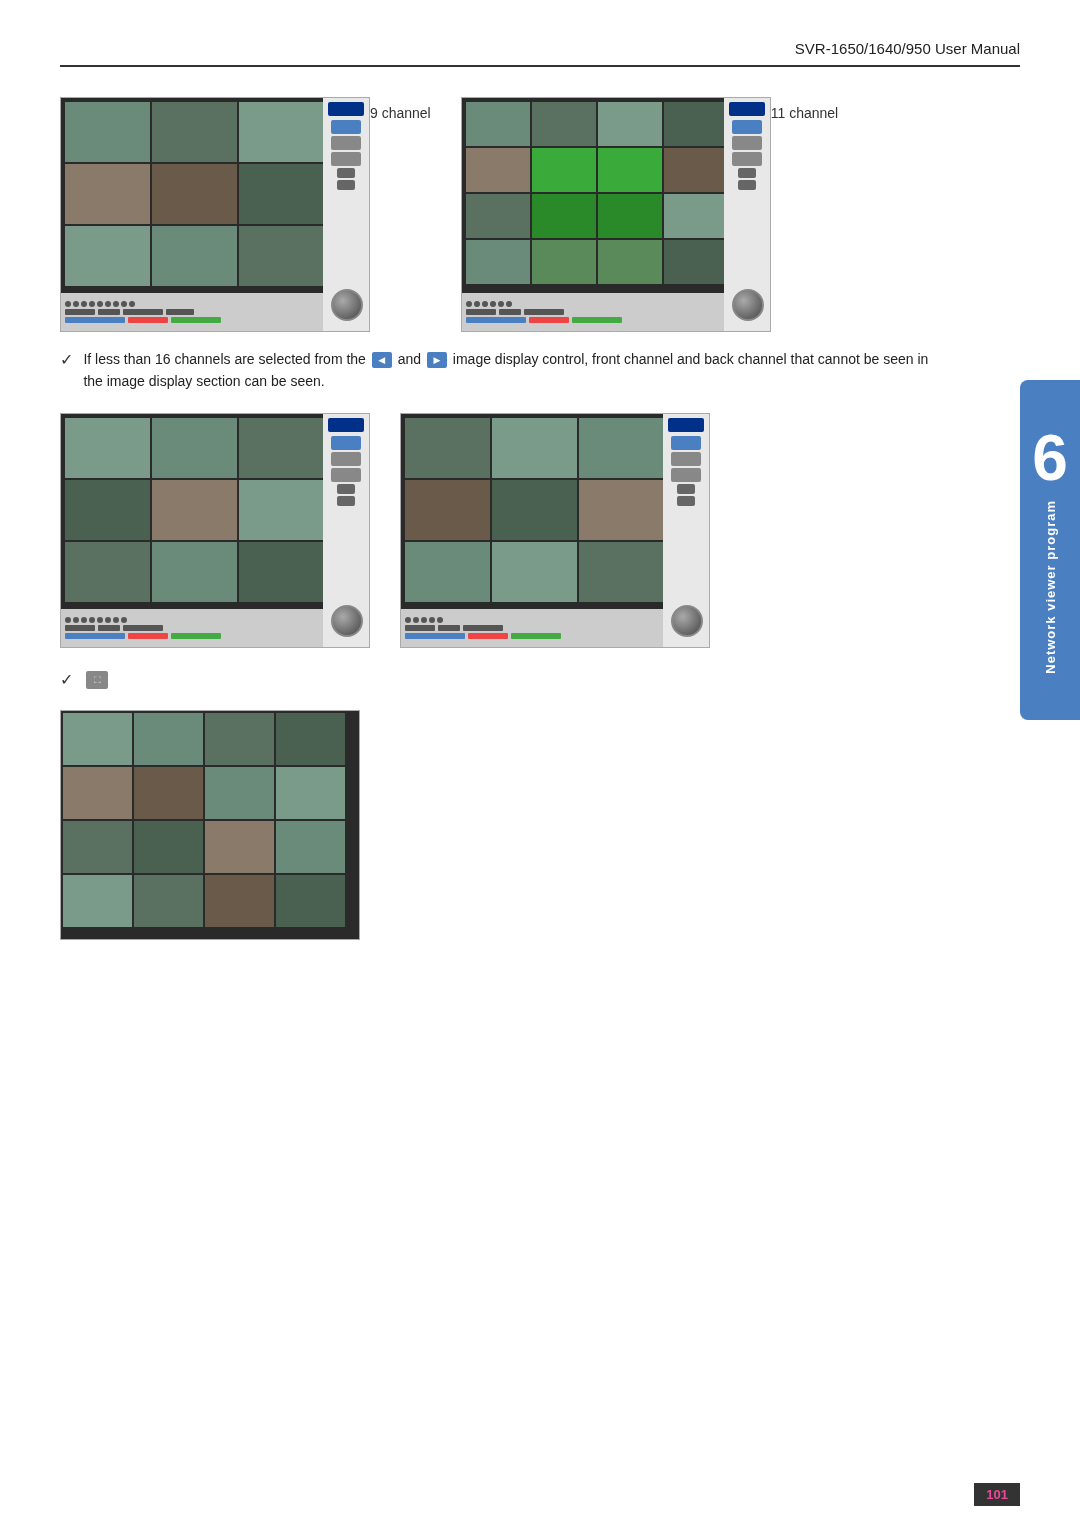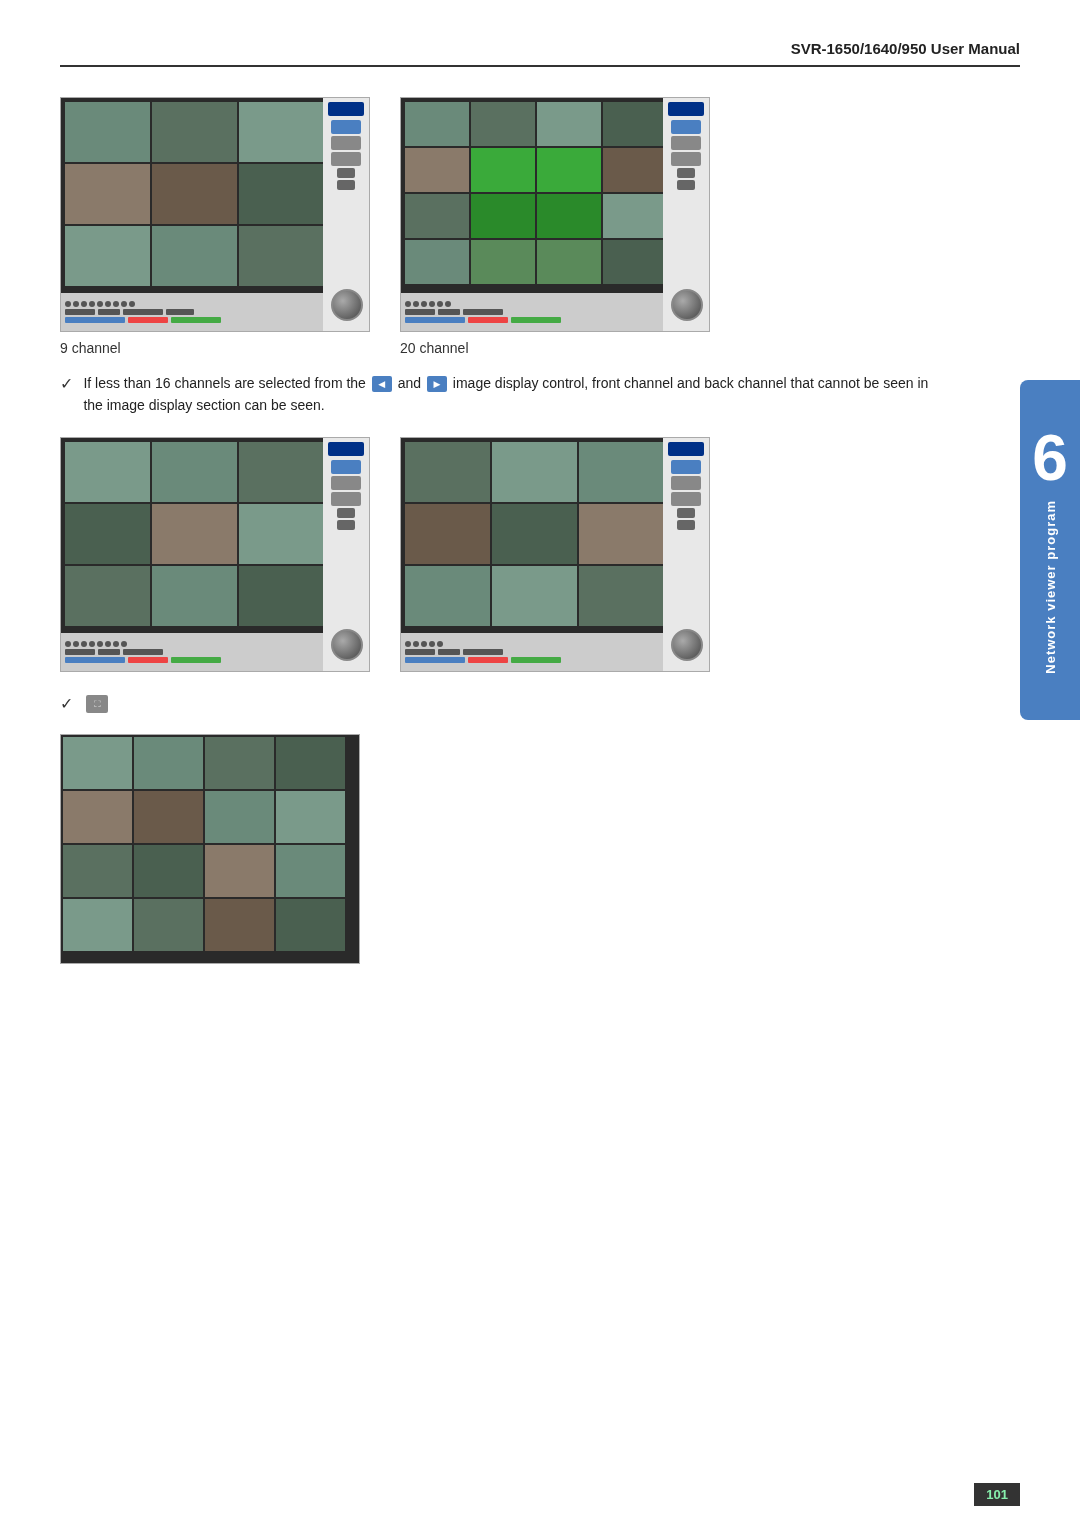--- a/index.html
+++ b/index.html
@@ -23,21 +23,21 @@
 
     
     .header {
       text-align: right;
       padding-bottom: 8px;
       border-bottom: 2px solid #333;
       margin-bottom: 30px;
     }
     .header-title {
       font-size: 15px;
-      font-weight: bold;
+      font-weight: normal;
     }
 
     
     .side-tab {
       position: absolute;
       right: 0;
       top: 380px;
       width: 60px;
       height: 340px;
       background: #4a7fc1;
@@ -67,21 +67,21 @@
 
     
     .image-row {
       display: flex;
       gap: 30px;
       margin-bottom: 16px;
     }
 
     .image-block {
       display: flex;
-      flex-direction: column;
+      flex-direction: row;
       align-items: flex-start;
     }
 
     .image-block .caption {
       margin-top: 8px;
       font-size: 14px;
       color: #333;
     }
 
     
@@ -256,21 +256,21 @@
       vertical-align: middle;
       margin: 0 3px;
     }
 
     
     .footer {
       position: absolute;
       bottom: 20px;
       right: 60px;
       background: #333;
-      color: #86efac;
+      color: #ec4899;
       padding: 4px 12px;
       font-size: 13px;
       font-weight: bold;
     }
 
     .cam-grid-full {
       grid-template-columns: repeat(4, 69px);
       grid-template-rows: repeat(4, 52px);
       width: 282px;
       height: 214px;
@@ -404,21 +404,21 @@
             <div class="status-bar" style="width:40px;"></div>
           </div>
           <div class="status-row">
             <div class="status-bar" style="width:60px; background:#4a7fc1;"></div>
             <div class="status-bar" style="width:40px; background:#e44;"></div>
             <div class="status-bar" style="width:50px; background:#4a4;"></div>
           </div>
         </div>
         <div class="knob"></div>
       </div>
-      <div class="caption">20 channel</div>
+      <div class="caption">11 channel</div>
     </div>
 
   </div>
 
   <div class="bullet-section">
     <span class="checkmark">✓</span>
     <span class="bullet-text"><span>If less than 16 channels are selected from the </span><span style="display: inline-block; width: 20px; height: 16px; background: rgb(74, 127, 193); border-radius: 2px; vertical-align: middle; margin: 0px 2px; text-align: center; line-height: 16px; font-size: 9px; color: white;">◀</span><span> and </span><span style="display: inline-block; width: 20px; height: 16px; background: rgb(74, 127, 193); border-radius: 2px; vertical-align: middle; margin: 0px 2px; text-align: center; line-height: 16px; font-size: 9px; color: white;">▶</span><span> image display control, front channel and back channel that cannot be seen in the image display section can be seen.</span></span>
   </div>
 
   <div class="image-row">

